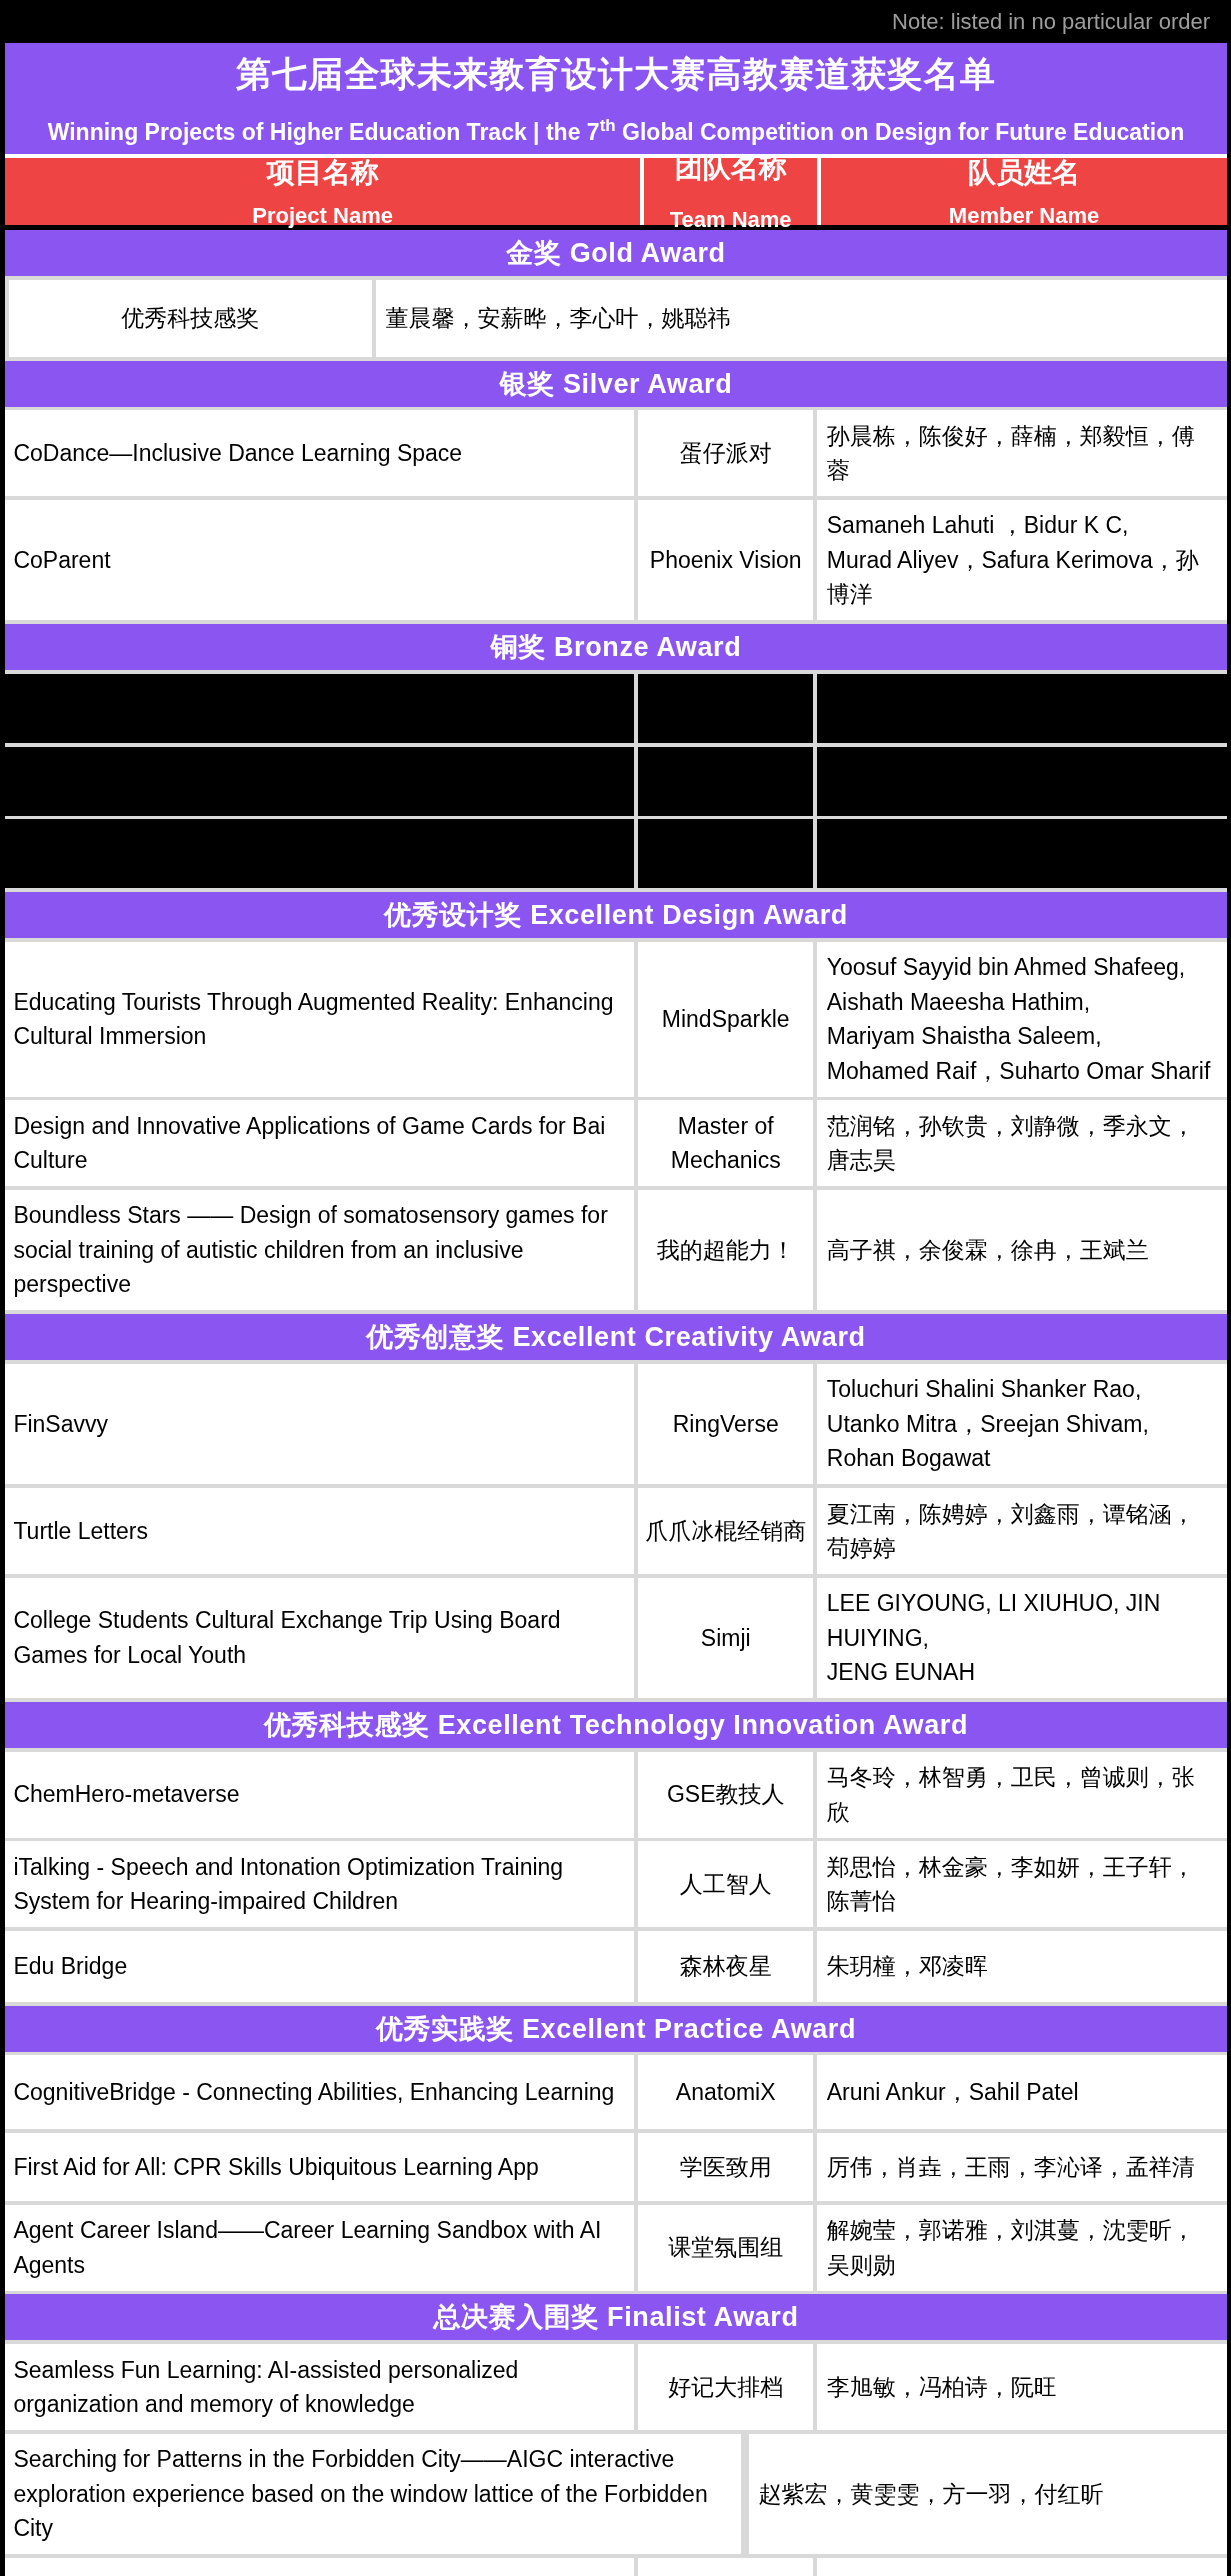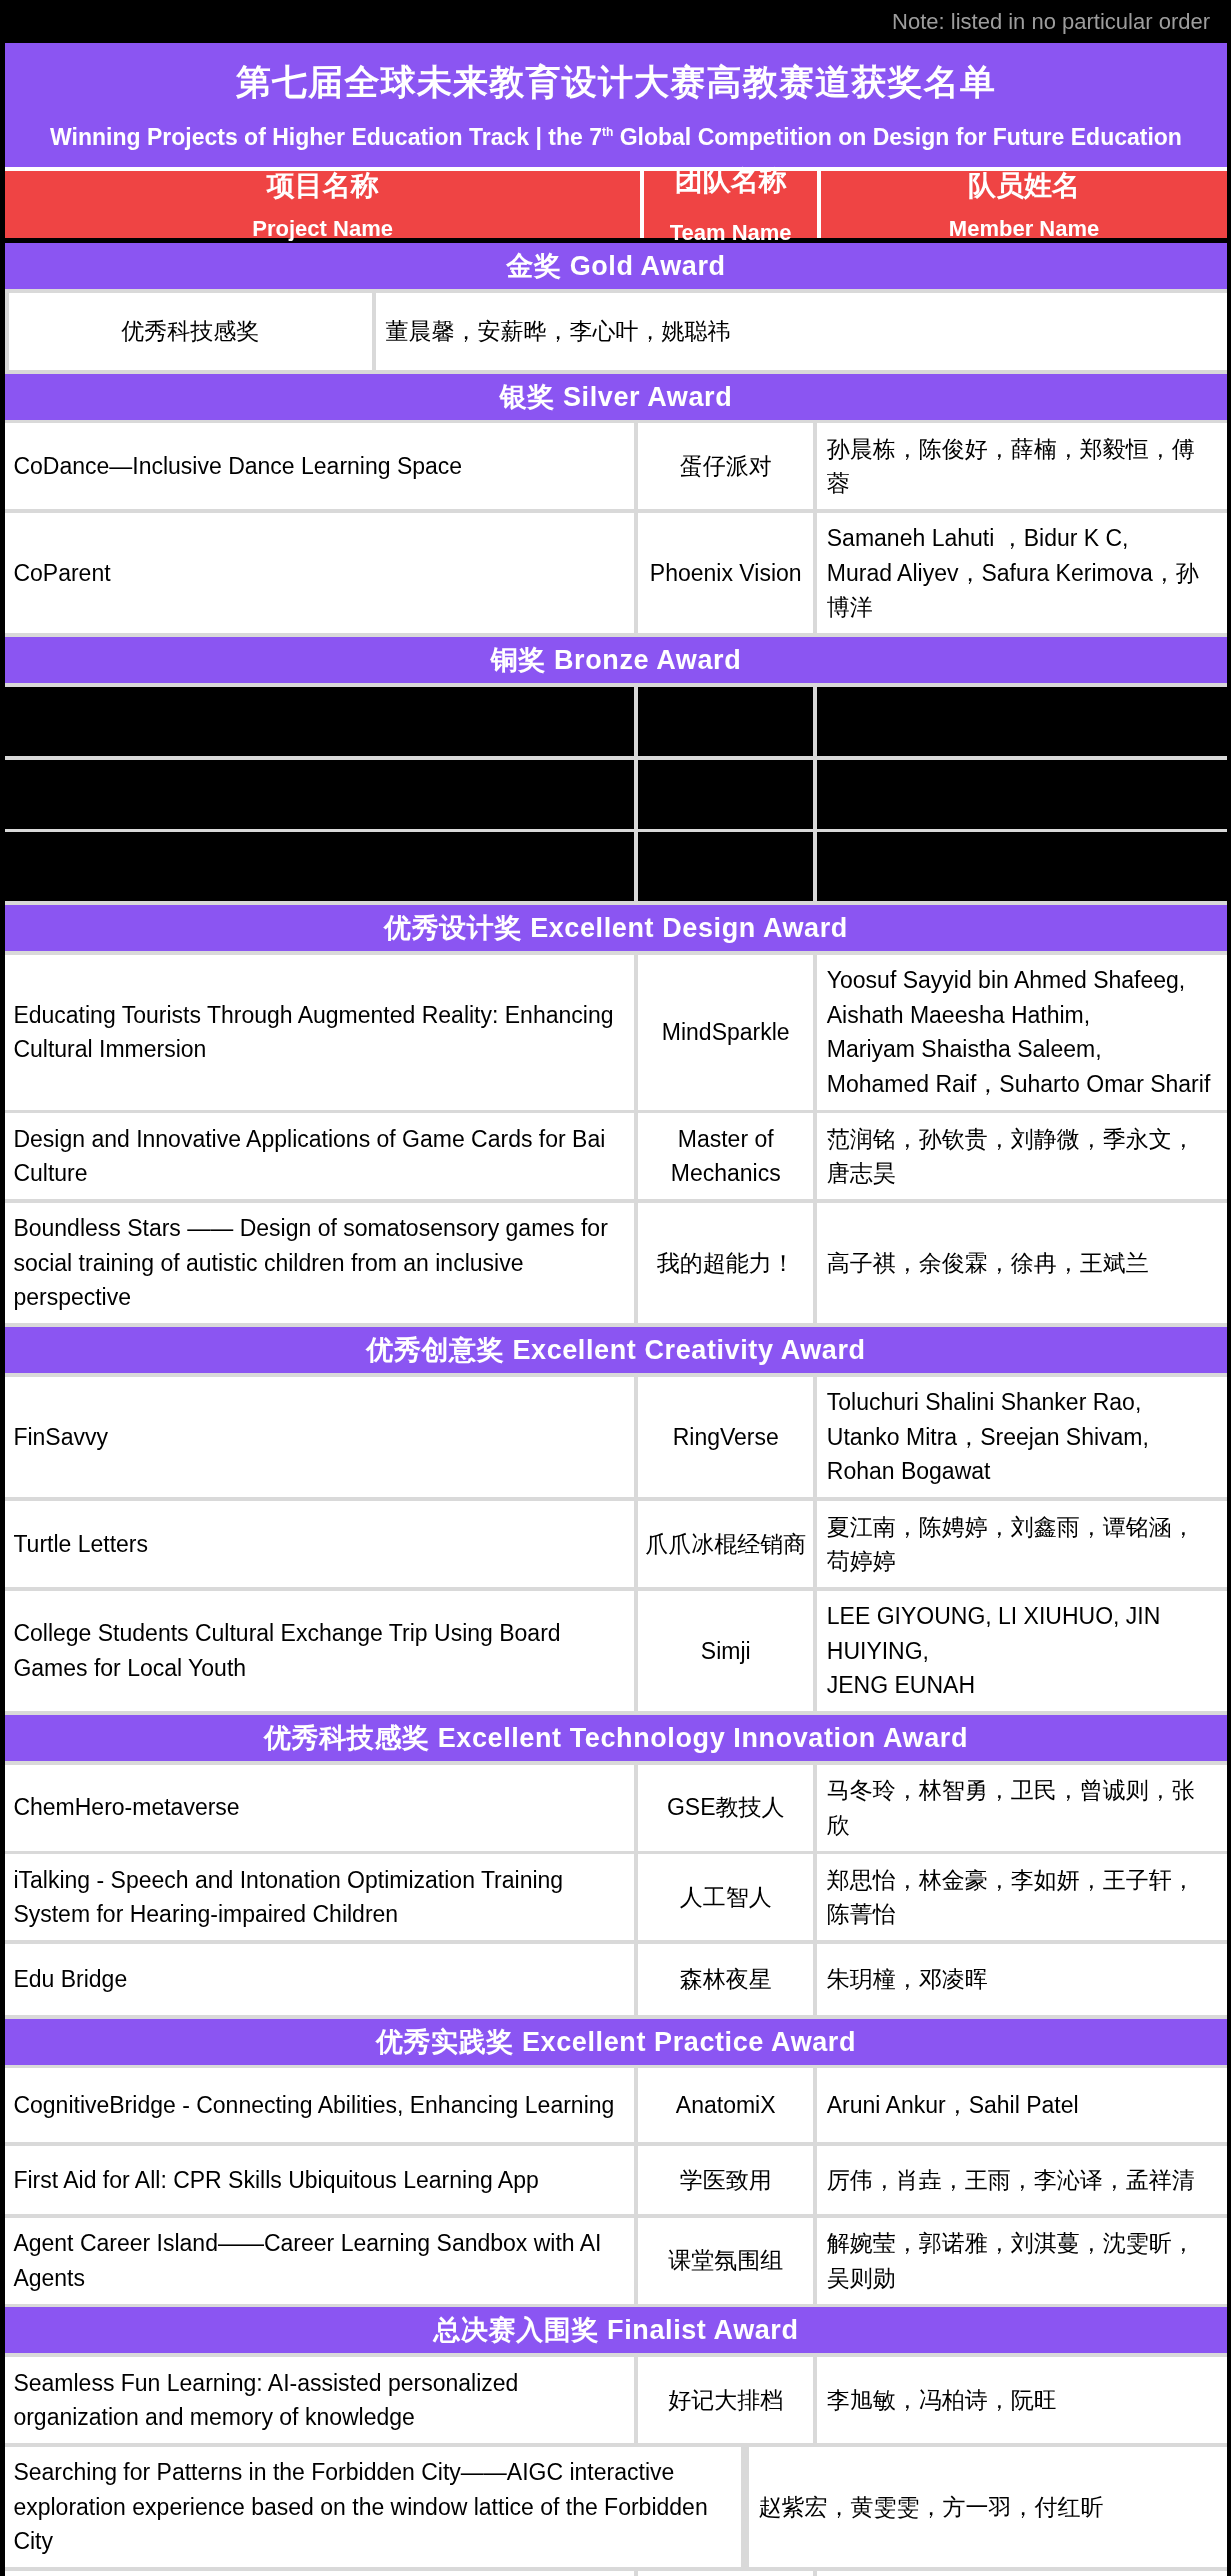--- a/index.html
+++ b/index.html
@@ -13,27 +13,27 @@
   .note{
     padding:11px 22px 10px 0;
     text-align:right;
     color:#9d9d9d;
     font-size:22px;
     line-height:1.0;
   }
   .content{margin:0 4.9px 6px 4.9px;}
   .title-block{
     background:#8b55f2;
-    height:124px;
+    height:111px;
     display:flex;flex-direction:column;align-items:center;justify-content:center;
     gap:18px;color:#fff;
   }
   .title-zh{font-size:35px;font-weight:bold;letter-spacing:1.2px;}
   .title-en{font-size:23px;font-weight:bold;}
-  .title-en sup{font-size:12px;}
+  .title-en sup{font-size:17px;}
   .hsep{height:3.7px;background:#d9d9d9;}
   .hsep.white{background:#ffffff;}
   .gap-black{height:5.5px;background:#000;}
   .col-header{display:flex;}
   .hcell{
     background:#ef4444;color:#fff;height:67px;
     display:flex;flex-direction:column;align-items:center;justify-content:center;gap:11px;
   }
   .hcell .zh{font-size:28px;font-weight:bold;}
   .hcell .en{font-size:22px;font-weight:bold;}

